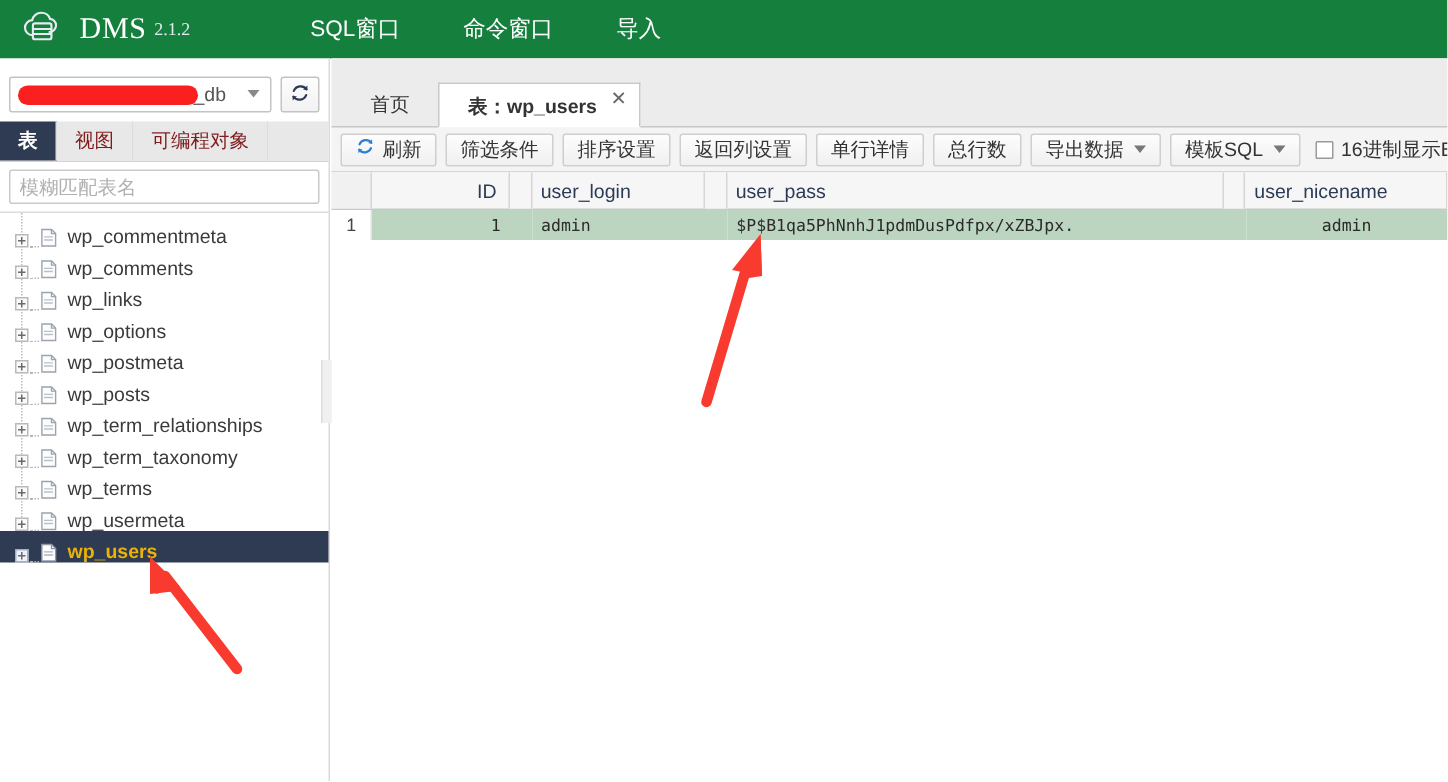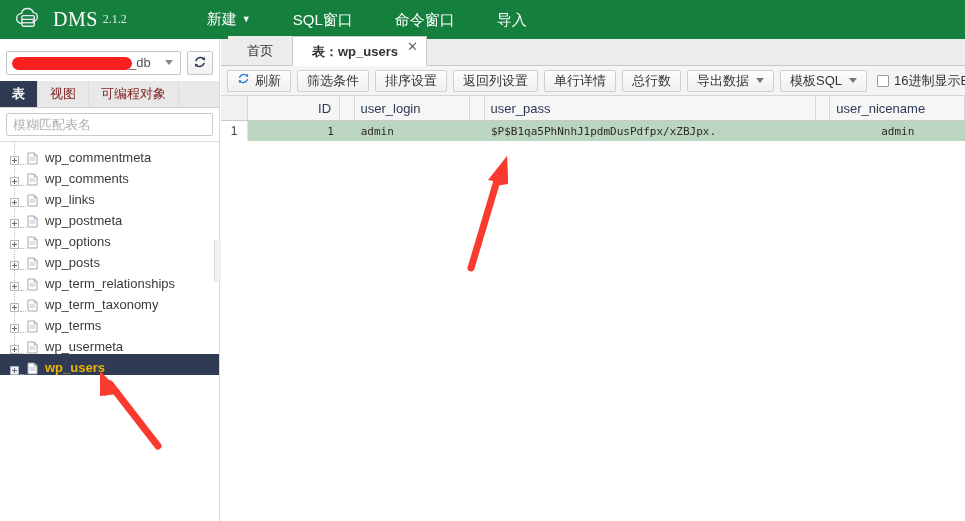--- a/index.html
+++ b/index.html
@@ -243,21 +243,21 @@
 
   
   .main {
     position: absolute;
     left: 221px; top: 39px;
     width: 744px; height: 482px;
     background: #ffffff;
   }
   .tabstrip {
     position: relative;
-    height: 27px;
+    height: 46px;
     background: #ececec;
     border-bottom: 1px solid #c8c8c8;
     display: flex;
     align-items: flex-end;
     padding-left: 7px;
     box-sizing: border-box;
   }
   .doc-tab {
     height: 29px;
     line-height: 29px;
@@ -433,23 +433,20 @@
           <rect x="9" y="9" width="14" height="12" rx="1.6" fill="none" stroke="#e7eaf0" stroke-width="1.6"></rect>
           <line x1="9" y1="13.3" x2="23" y2="13.3" stroke="#e7eaf0" stroke-width="1.5"></line>
           <line x1="9" y1="17.1" x2="23" y2="17.1" stroke="#e7eaf0" stroke-width="1.5"></line>
         </svg>
       </span>
       <span class="brand-name">DMS</span>
       <span class="brand-ver">2.1.2</span>
     </div>
 
     <div class="topnav">
-      <div class="topnav-item">
-        <span>新建</span><span class="caret">▼</span>
-      </div>
       <div class="topnav-item">SQL窗口</div>
       <div class="topnav-item">命令窗口</div>
       <div class="topnav-item">导入</div>
     </div>
   </div>
 
   <div class="sidebar">
 
     <div class="db-row">
       <div class="db-select">
@@ -529,35 +526,35 @@
         <span class="expander"></span>
         <span class="dotted"></span>
         <span>
             <svg class="file-icon" viewBox="0 0 12 14">
               <path d="M1 1h7l3 3v9H1z" fill="#fdfdfd" stroke="#9aa3b0" stroke-width="1"></path>
               <path d="M8 1v3h3" fill="none" stroke="#9aa3b0" stroke-width="1"></path>
               <line x1="2.6" y1="6.4" x2="9" y2="6.4" stroke="#b9c0cb" stroke-width="1"></line>
               <line x1="2.6" y1="8.6" x2="9" y2="8.6" stroke="#b9c0cb" stroke-width="1"></line>
             </svg>
           </span>
+        <span class="tree-label">wp_options</span>
+      </div>
+
+      <div class="tree-item">
+        <span class="expander"></span>
+        <span class="dotted"></span>
+        <span>
+            <svg class="file-icon" viewBox="0 0 12 14">
+              <path d="M1 1h7l3 3v9H1z" fill="#fdfdfd" stroke="#9aa3b0" stroke-width="1"></path>
+              <path d="M8 1v3h3" fill="none" stroke="#9aa3b0" stroke-width="1"></path>
+              <line x1="2.6" y1="6.4" x2="9" y2="6.4" stroke="#b9c0cb" stroke-width="1"></line>
+              <line x1="2.6" y1="8.6" x2="9" y2="8.6" stroke="#b9c0cb" stroke-width="1"></line>
+            </svg>
+          </span>
         <span class="tree-label">wp_postmeta</span>
-      </div>
-
-      <div class="tree-item">
-        <span class="expander"></span>
-        <span class="dotted"></span>
-        <span>
-            <svg class="file-icon" viewBox="0 0 12 14">
-              <path d="M1 1h7l3 3v9H1z" fill="#fdfdfd" stroke="#9aa3b0" stroke-width="1"></path>
-              <path d="M8 1v3h3" fill="none" stroke="#9aa3b0" stroke-width="1"></path>
-              <line x1="2.6" y1="6.4" x2="9" y2="6.4" stroke="#b9c0cb" stroke-width="1"></line>
-              <line x1="2.6" y1="8.6" x2="9" y2="8.6" stroke="#b9c0cb" stroke-width="1"></line>
-            </svg>
-          </span>
-        <span class="tree-label">wp_options</span>
       </div>
 
       <div class="tree-item">
         <span class="expander"></span>
         <span class="dotted"></span>
         <span>
             <svg class="file-icon" viewBox="0 0 12 14">
               <path d="M1 1h7l3 3v9H1z" fill="#fdfdfd" stroke="#9aa3b0" stroke-width="1"></path>
               <path d="M8 1v3h3" fill="none" stroke="#9aa3b0" stroke-width="1"></path>
               <line x1="2.6" y1="6.4" x2="9" y2="6.4" stroke="#b9c0cb" stroke-width="1"></line>

